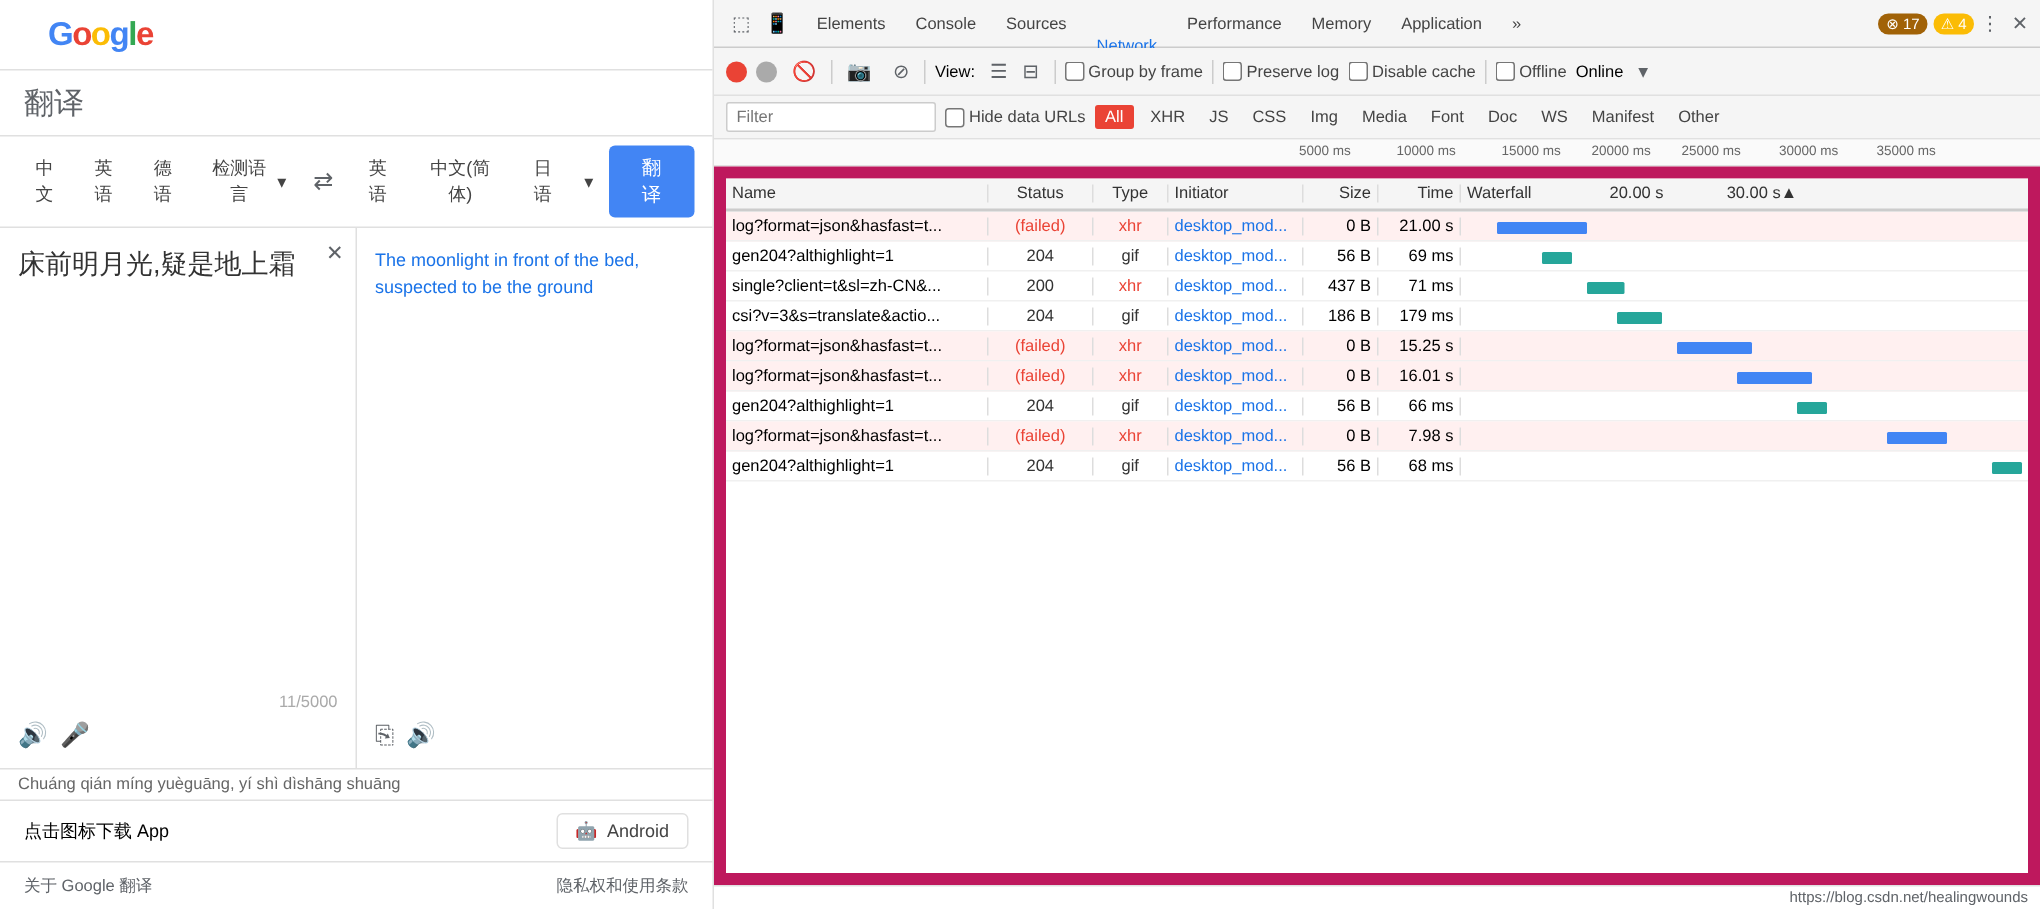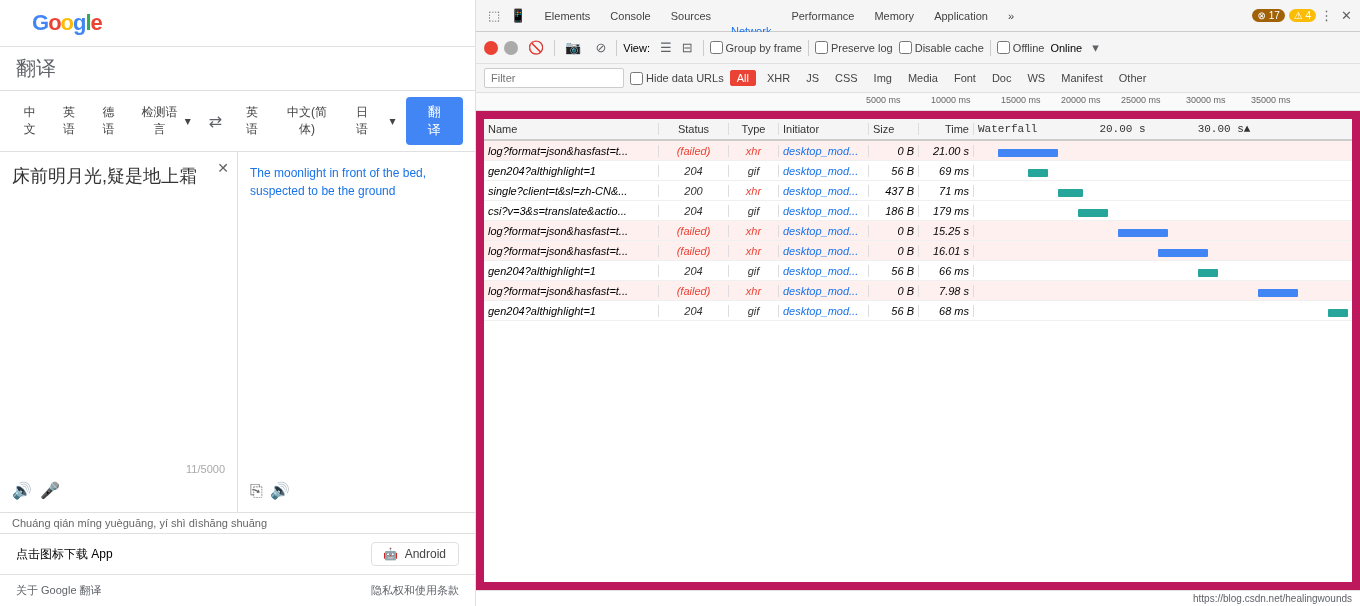--- a/index.html
+++ b/index.html
@@ -358,40 +358,39 @@
       position: absolute;
       font-size: 9px;
       color: #666;
       top: 2px;
     }
 
     .network-table {
       flex: 1;
       overflow-y: auto;
       overflow-x: hidden;
-      font-style: italic;
     }
 
     .table-header {
       display: flex;
       background: #f5f5f5;
       border-bottom: 2px solid #ccc;
       height: 22px;
       align-items: center;
       font-size: 11px;
       color: #333;
       position: sticky;
       top: 0;
     }
 
     .col-name { width: 175px; min-width: 175px; padding: 0 4px; border-right: 1px solid #ddd; overflow: hidden; }
     .col-status { width: 70px; min-width: 70px; padding: 0 4px; border-right: 1px solid #ddd; text-align: center; }
     .col-type { width: 50px; min-width: 50px; padding: 0 4px; border-right: 1px solid #ddd; text-align: center; }
     .col-initiator { width: 90px; min-width: 90px; padding: 0 4px; border-right: 1px solid #ddd; overflow: hidden; }
-    .col-size { width: 50px; min-width: 50px; padding: 0 4px; border-right: 1px solid #ddd; text-align: left; }
+    .col-size { width: 50px; min-width: 50px; padding: 0 4px; border-right: 1px solid #ddd; text-align: right; }
     .col-time { width: 55px; min-width: 55px; padding: 0 4px; border-right: 1px solid #ddd; text-align: right; }
     .col-waterfall { flex: 1; padding: 0 4px; overflow: hidden; }
 
     .table-row {
       display: flex;
       align-items: center;
       height: 20px;
       border-bottom: 1px solid #f0f0f0;
       font-size: 11px;
     }
@@ -595,21 +594,21 @@
 
     <div class="table-border-box">
 
       <div class="table-header">
         <div class="col-name">Name</div>
         <div class="col-status">Status</div>
         <div class="col-type">Type</div>
         <div class="col-initiator">Initiator</div>
         <div class="col-size">Size</div>
         <div class="col-time">Time</div>
-        <div class="col-waterfall" style="display:flex; align-items:flex-end; gap: 32px; font-family: Liberation Mono, monospace;">
+        <div class="col-waterfall" style="display:flex; align-items:flex-end; gap: 22px;">
           <span>Waterfall</span>
           <span style="margin-left: 30px;">20.00 s</span>
           <span style="margin-left: 20px;">30.00 s▲</span>
         </div>
       </div>
 
       <div class="network-table" id="network-table-body">
       <div class="table-row row-error">
     <div class="col-name" style="overflow:hidden; text-overflow:ellipsis; white-space:nowrap; font-size:11px; padding:0 4px; border-right:1px solid #ddd;">log?format=json&amp;hasfast=t...</div>
     <div class="col-status" style="text-align:center; padding:0 4px; border-right:1px solid #ddd; color:#ea4335;">(failed)</div>

